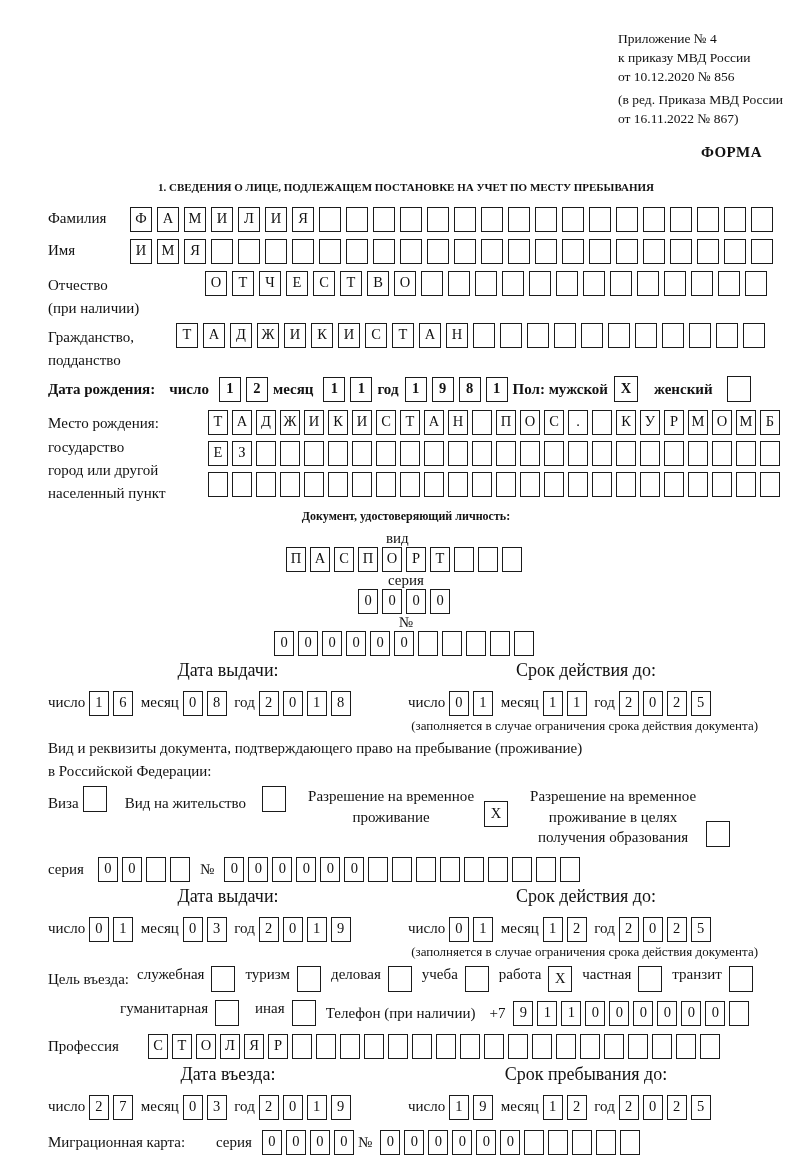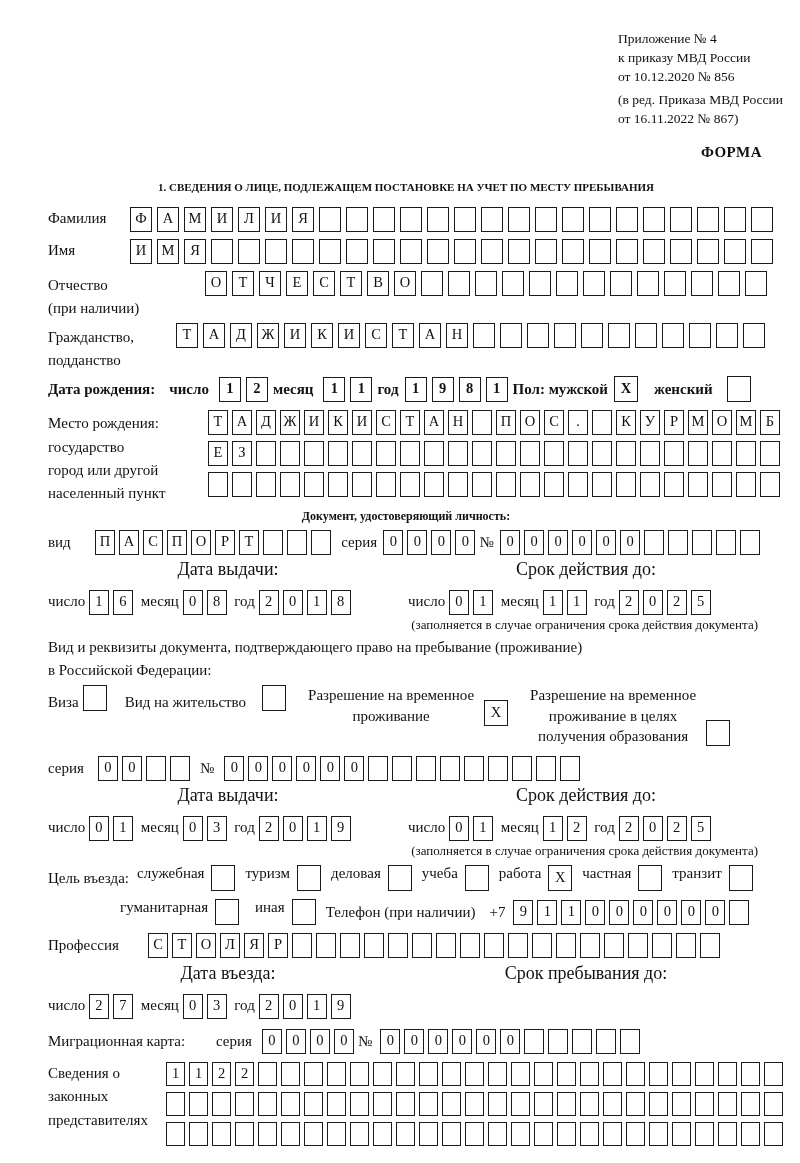--- a/index.html
+++ b/index.html
@@ -130,21 +130,21 @@
     </div>
     <div class="stack">
       <span class="cells n24"><span class="cell">Т</span><span class="cell">А</span><span class="cell">Д</span><span class="cell">Ж</span><span class="cell">И</span><span class="cell">К</span><span class="cell">И</span><span class="cell">С</span><span class="cell">Т</span><span class="cell">А</span><span class="cell">Н</span><span class="cell"></span><span class="cell">П</span><span class="cell">О</span><span class="cell">С</span><span class="cell">.</span><span class="cell"></span><span class="cell">К</span><span class="cell">У</span><span class="cell">Р</span><span class="cell">М</span><span class="cell">О</span><span class="cell">М</span><span class="cell">Б</span></span>
       <span class="cells n24"><span class="cell">Е</span><span class="cell">З</span><span class="cell"></span><span class="cell"></span><span class="cell"></span><span class="cell"></span><span class="cell"></span><span class="cell"></span><span class="cell"></span><span class="cell"></span><span class="cell"></span><span class="cell"></span><span class="cell"></span><span class="cell"></span><span class="cell"></span><span class="cell"></span><span class="cell"></span><span class="cell"></span><span class="cell"></span><span class="cell"></span><span class="cell"></span><span class="cell"></span><span class="cell"></span><span class="cell"></span></span>
       <span class="cells n24"><span class="cell"></span><span class="cell"></span><span class="cell"></span><span class="cell"></span><span class="cell"></span><span class="cell"></span><span class="cell"></span><span class="cell"></span><span class="cell"></span><span class="cell"></span><span class="cell"></span><span class="cell"></span><span class="cell"></span><span class="cell"></span><span class="cell"></span><span class="cell"></span><span class="cell"></span><span class="cell"></span><span class="cell"></span><span class="cell"></span><span class="cell"></span><span class="cell"></span><span class="cell"></span><span class="cell"></span></span>
     </div>
   </div>
 
   <div class="doc-heading">Документ, удостоверяющий личность:</div>
 
-  <div class="frow" style="align-items:center;margin-bottom:4px;">
+  <div class="frow" style="align-items:center;margin-bottom:4px;flex-direction:column;">
     <span class="inline-lbl" style="width:40px;display:inline-block;">вид</span>
     <span style="width:20px;"></span>
     <span class="cells n24"><span class="cell">П</span><span class="cell">А</span><span class="cell">С</span><span class="cell">П</span><span class="cell">О</span><span class="cell">Р</span><span class="cell">Т</span><span class="cell"></span><span class="cell"></span><span class="cell"></span></span>
     <span style="width:8px;"></span>
     <span class="inline-lbl">серия</span>
     <span style="width:8px;"></span>
     <span class="cells n24"><span class="cell">0</span><span class="cell">0</span><span class="cell">0</span><span class="cell">0</span></span>
     <span class="inline-lbl">№</span>
     <span style="width:8px;"></span>
     <span class="cells n24"><span class="cell">0</span><span class="cell">0</span><span class="cell">0</span><span class="cell">0</span><span class="cell">0</span><span class="cell">0</span><span class="cell"></span><span class="cell"></span><span class="cell"></span><span class="cell"></span><span class="cell"></span></span>
@@ -296,20 +296,28 @@
     </div>
     <div class="vals">
       <div class="v-left">
         <span>число</span>
         <span class="cells n24"><span class="cell">2</span><span class="cell">7</span></span>
         <span>месяц</span>
         <span class="cells n24"><span class="cell">0</span><span class="cell">3</span></span>
         <span>год</span>
         <span class="cells n24"><span class="cell">2</span><span class="cell">0</span><span class="cell">1</span><span class="cell">9</span></span>
       </div>
+      <div class="v-right">
+        <span>число</span>
+        <span class="cells n24"><span class="cell">1</span><span class="cell">9</span></span>
+        <span>месяц</span>
+        <span class="cells n24"><span class="cell">1</span><span class="cell">2</span></span>
+        <span>год</span>
+        <span class="cells n24"><span class="cell">2</span><span class="cell">0</span><span class="cell">2</span><span class="cell">5</span></span>
+      </div>
     </div>
   </div>
 
   <div class="frow" style="align-items:center;margin:10px 0 6px 0;">
     <div class="flabel" style="width:168px;padding-top:0;">Миграционная карта:</div>
     <span class="inline-lbl">серия</span>
     <span style="width:10px;"></span>
     <span class="cells n24"><span class="cell">0</span><span class="cell">0</span><span class="cell">0</span><span class="cell">0</span></span>
     <span class="inline-lbl">№</span>
     <span style="width:8px;"></span>

